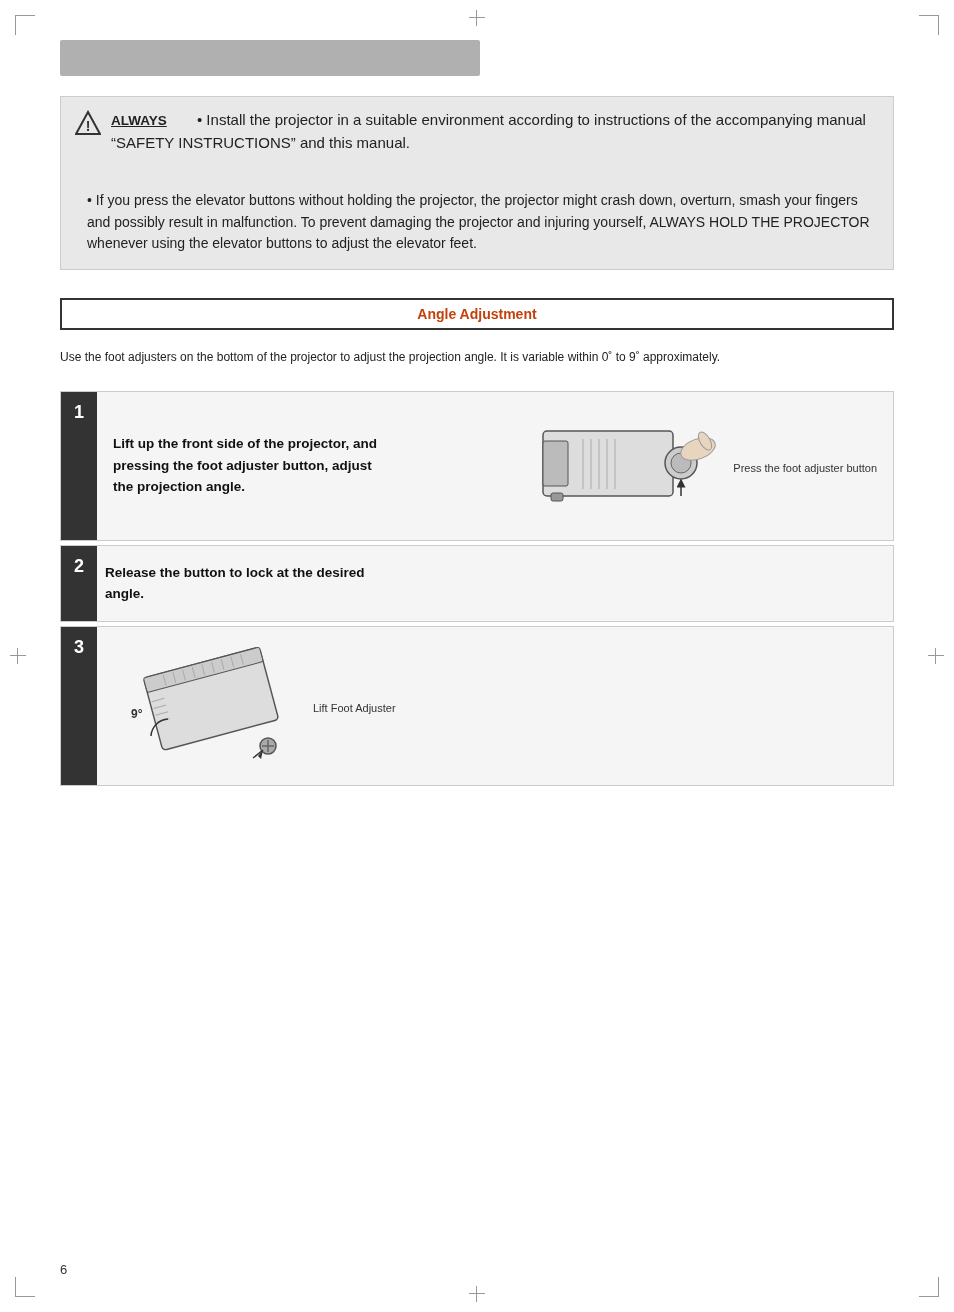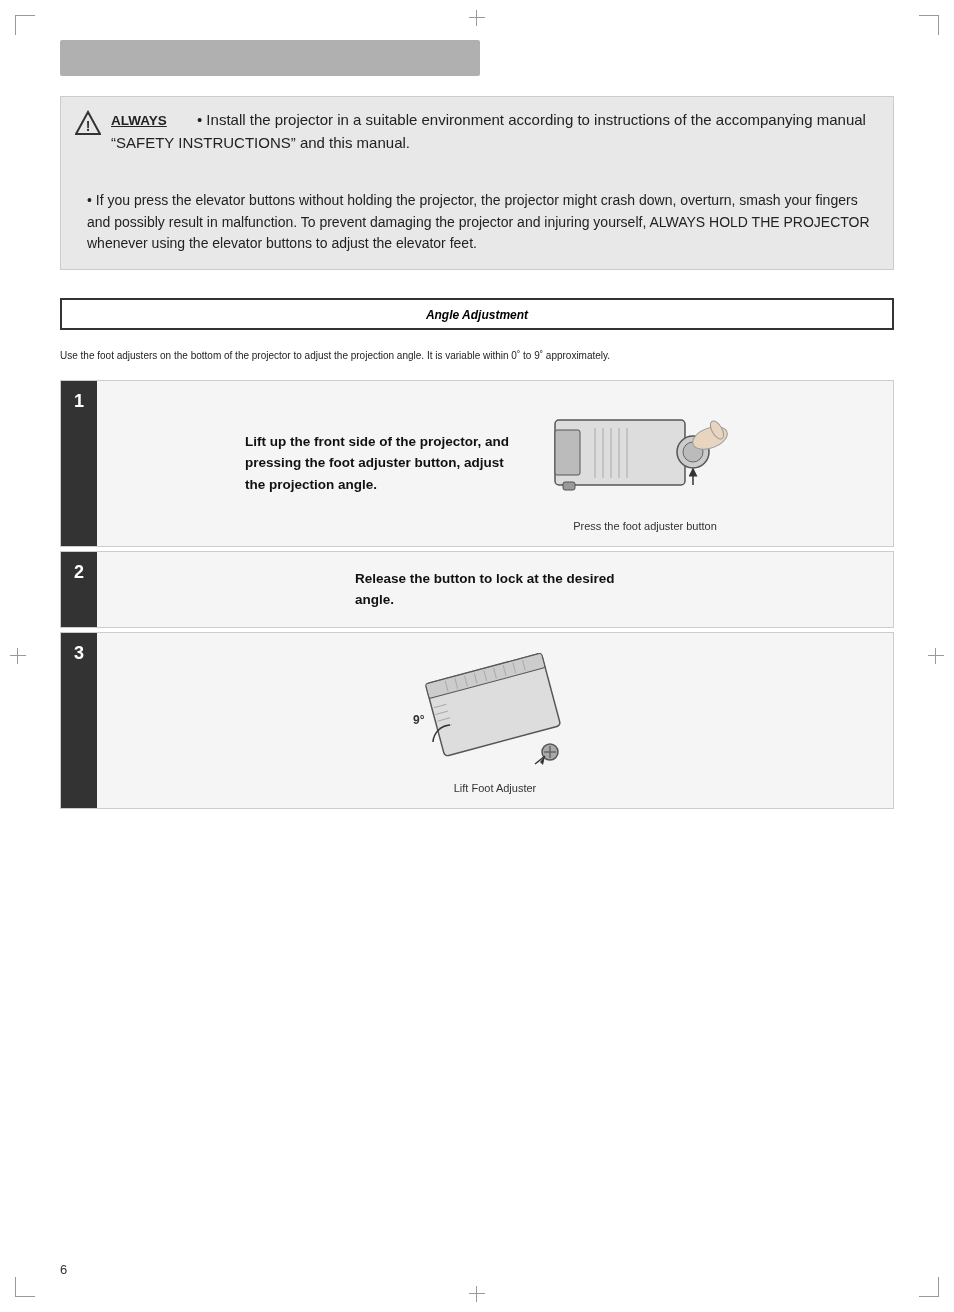--- a/index.html
+++ b/index.html
@@ -160,32 +160,31 @@
     .section-title-box {
       border: 2px solid #333;
       display: inline-block;
       padding: 5px 30px;
       margin-bottom: 18px;
       width: 100%;
       text-align: center;
     }
 
     .section-title {
+      font-size: 14px;
+      font-weight: bold;
+      color: #c2410c;
+    }
+
+    
+    .description-text {
       font-size: 12px;
-      font-weight: bold;
-      font-style: italic;
-      color: #000000;
-    }
-
-    
-    .description-text {
-      font-size: 10px;
       color: #222;
       line-height: 1.55;
-      margin-bottom: 16px;
+      margin-bottom: 24px;
     }
 
     
     .steps-container {
       display: flex;
       flex-direction: column;
       gap: 0;
     }
 
     .step-row {
@@ -206,38 +205,38 @@
       display: flex;
       align-items: flex-start;
       justify-content: center;
       padding-top: 10px;
     }
 
     .step-content {
       flex: 1;
       display: flex;
       align-items: center;
-      justify-content: center;
+      justify-content: space-between;
       padding: 14px 16px;
       gap: 20px;
     }
 
     .step-text {
       font-size: 13.5px;
       font-weight: bold;
       line-height: 1.6;
       color: #111;
       flex: 1;
       max-width: 280px;
     }
 
     .step-image-area {
       flex-shrink: 0;
       display: flex;
-      flex-direction: column;
+      flex-direction: row;
       align-items: center;
       justify-content: flex-end;
     }
 
     .step-image-caption {
       font-size: 11px;
       color: #333;
       margin-top: 5px;
       text-align: center;
     }

